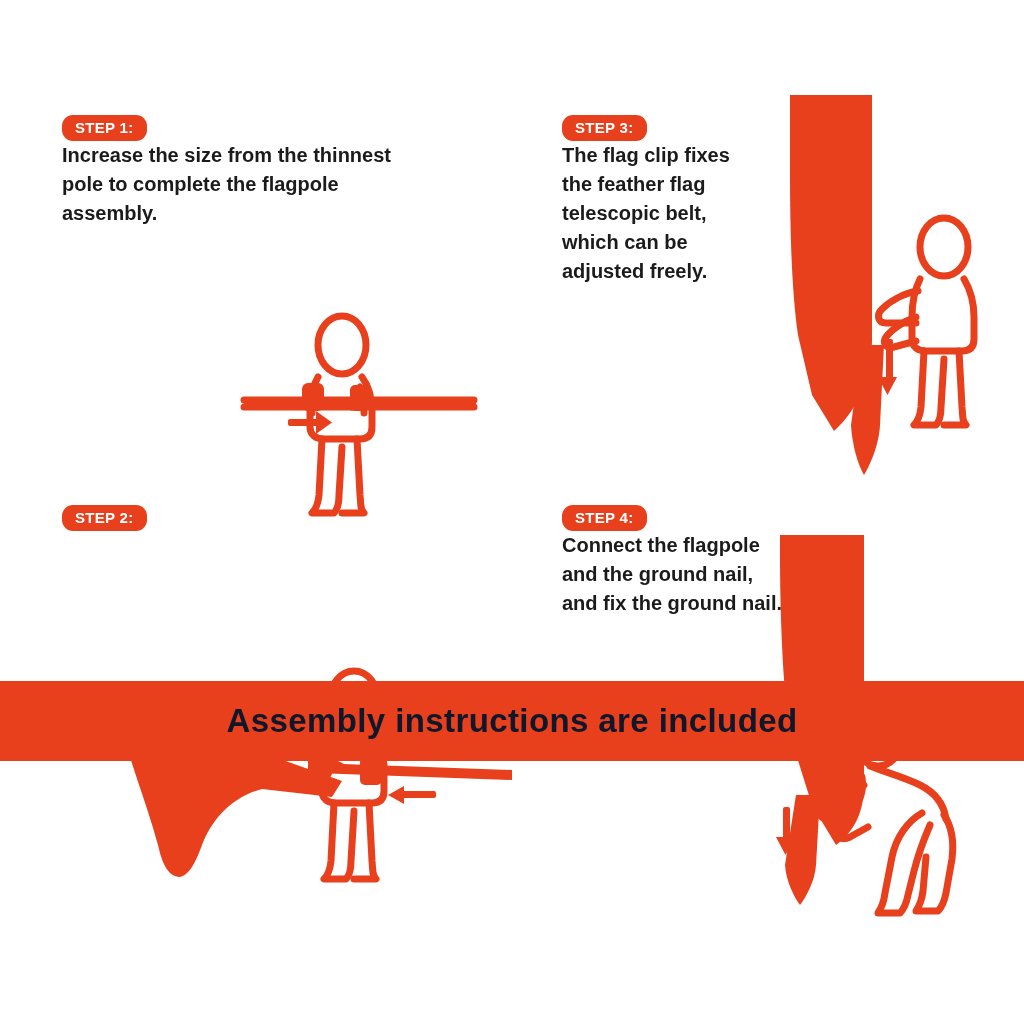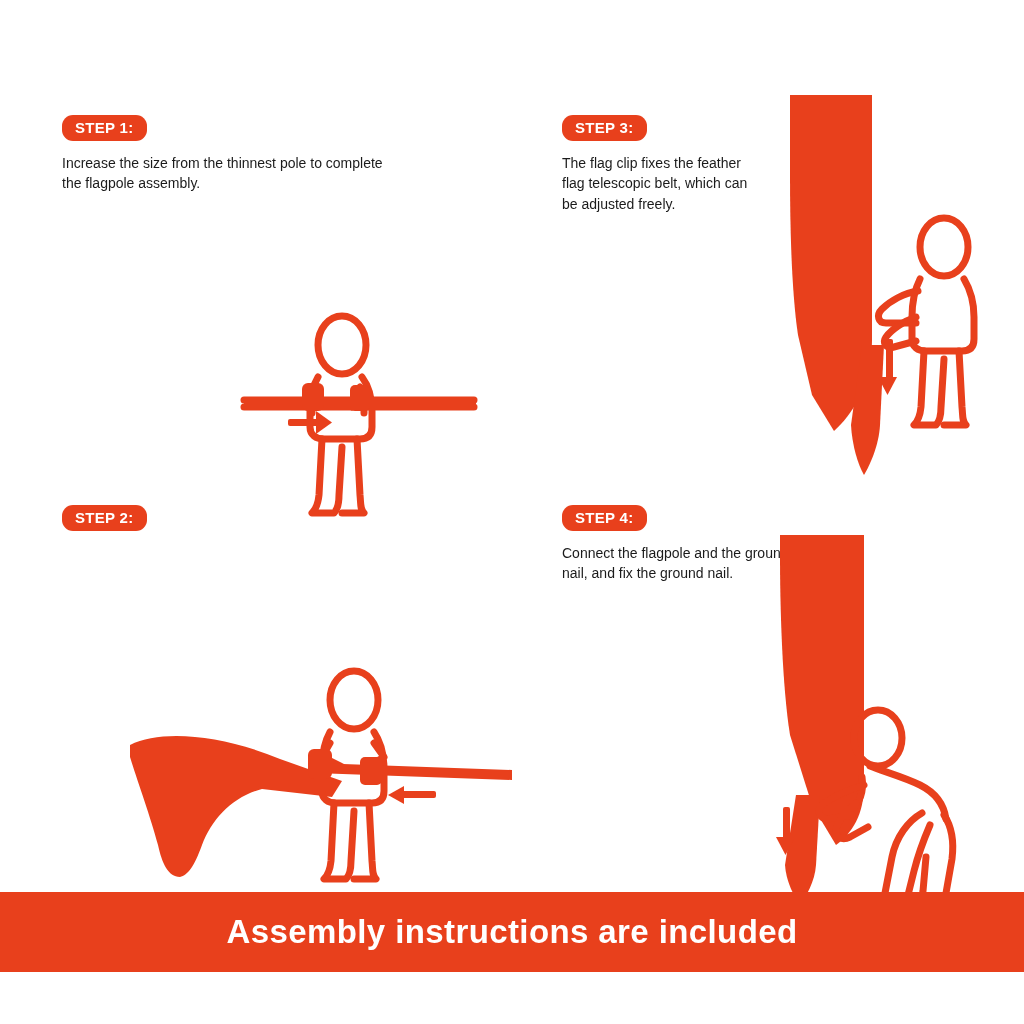--- a/index.html
+++ b/index.html
@@ -9,21 +9,21 @@
   body {
     width: 1024px;
     height: 1024px;
     background: #ffffff;
     font-family: "Liberation Sans", sans-serif;
     overflow: hidden;
   }
   .page {
     position: relative;
     width: 1024px;
-    height: 972px;
+    height: 761px;
     background: #ffffff;
   }
   .grid {
     position: absolute;
     left: 0;
     top: 0;
     width: 1024px;
     height: 944px;
   }
   .cell {
@@ -46,26 +46,26 @@
     font-weight: bold;
     letter-spacing: 0.3px;
     padding: 5px 13px 6px 13px;
     border-radius: 11px;
     line-height: 1;
     white-space: nowrap;
   }
   .step-text {
     position: absolute;
     left: 50px;
-    top: 58px;
+    top: 46px;
     width: 330px;
-    font-size: 14px;
+    font-size: 20px;
     line-height: 1.45;
     color: #1b1b1b;
-    font-weight: normal;
+    font-weight: bold;
   }
   .cell-3 .step-text { width: 200px; }
   .cell-4 .step-text { width: 230px; }
   .cell-2 .step-text { left: 60px; width: 360px; }
 
   .art {
     position: absolute;
     left: 0;
     top: 0;
     width: 500px;
@@ -78,21 +78,21 @@
     left: 0;
     bottom: 0;
     width: 1024px;
     height: 80px;
     background: #e8401c;
     display: flex;
     align-items: center;
     justify-content: center;
   }
   .footer-text {
-    color: #ffffff;
+    color: #0f172a;
     font-size: 33px;
     font-weight: bold;
     letter-spacing: 0.4px;
     text-align: center;
   }
 </style>
 </head>
 <body>
 
 <div class="page">

